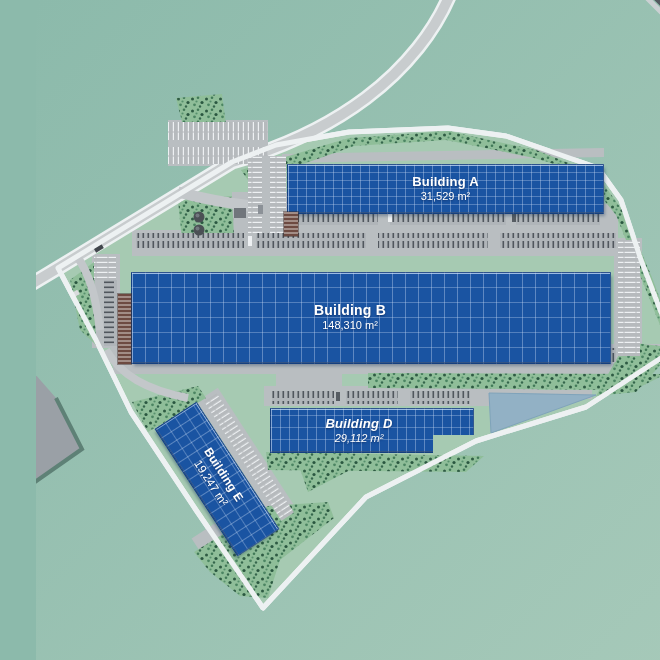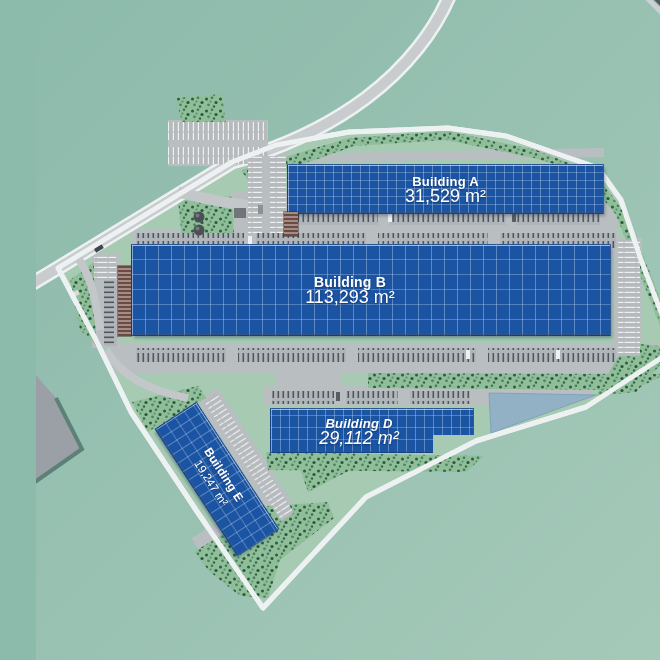--- a/index.html
+++ b/index.html
@@ -10,21 +10,21 @@
         text-align:center;color:var(--label_white,#fff);
         background:
           repeating-linear-gradient(90deg, rgba(195,215,242,.40) 0 1px, transparent 1px var(--cx,12px)),
           repeating-linear-gradient(0deg,  rgba(195,215,242,.34) 0 1px, transparent 1px var(--cy,12px)),
           var(--roof_blue,#1a54a2);
         border:1px solid rgba(16,48,100,.55);
         box-shadow: inset 0 1px 0 rgba(200,222,248,.75), inset 1px 0 0 rgba(200,222,248,.35),
                     inset 0 -1px 0 rgba(8,28,64,.45), 2px 3px 3px -1px rgba(25,55,90,.38);}
   .bl-name{font-weight:bold;font-size:13px;line-height:15px;letter-spacing:.2px;
            text-shadow:0 1px 2px rgba(12,34,78,.6);}
-  .bl-area{font-size:18px;line-height:15px;font-weight:normal;
+  .bl-area{font-size:11px;line-height:15px;font-weight:normal;
            text-shadow:0 1px 2px rgba(12,34,78,.6);}
   .b-big .bl-name{font-size:14px;}
   .b-small .bl-name{font-size:12px;}
   .b-small .bl-area{font-size:11.5px;}
   .hatch{position:absolute;background:repeating-linear-gradient(0deg,#6d4a41 0 2px,#a28d86 2px 4px);
          box-shadow:0 0 0 1px rgba(60,40,35,.45);}
 </style>
 </head>
 <body>
 
@@ -172,24 +172,24 @@
 
   <polygon points="22,268 196,162 240,145 313,132 412,128 470,136 545,162 562,168 585,200 605,260 628,320 645,345 550,407 440,441 330,497 227,608 160,510 95,412 60,340" fill="none" stroke="#edf1f2" stroke-width="5" stroke-linejoin="round"></polygon>
 </svg>
 
 <div class="bldg" style="left:251px;top:164px;width:315px;height:48px;--cx:9px;--cy:8px;">
   <div class="hatch" style="left:-4px;top:47px;width:14px;height:24px;"></div>
   <div class="bl-name">Building A</div>
   <div class="bl-area">31,529 m²</div>
 </div>
 
-<div class="bldg b-big" style="left:95px;top:244px;width:480px;height:92px;--cx:13px;--cy:15px;padding-right:42px;box-sizing:border-box;">
+<div class="bldg b-big" style="left:95px;top:272px;width:480px;height:92px;--cx:13px;--cy:15px;padding-right:42px;box-sizing:border-box;">
   <div class="hatch" style="left:-14px;top:21px;width:13px;height:70px;"></div>
   <div class="bl-name">Building B</div>
-  <div class="bl-area">113,293 m²</div>
+  <div class="bl-area">148,310 m²</div>
 </div>
 
 <div class="bldg" style="left:234px;top:408px;width:204px;height:45px;--cx:9px;--cy:12px;padding-right:26px;box-sizing:border-box;
             clip-path:polygon(0 0,100% 0,100% 60%,79.9% 60%,79.9% 100%,0 100%);font-style:italic;">
   <div class="bl-name">Building D</div>
   <div class="bl-area">29,112 m²</div>
 </div>
 
 <div class="bldg b-small" style="left:105px;top:454px;width:150px;height:48px;--cx:10px;--cy:11px;transform:rotate(57deg);">
   <div class="bl-name">Building E</div>

